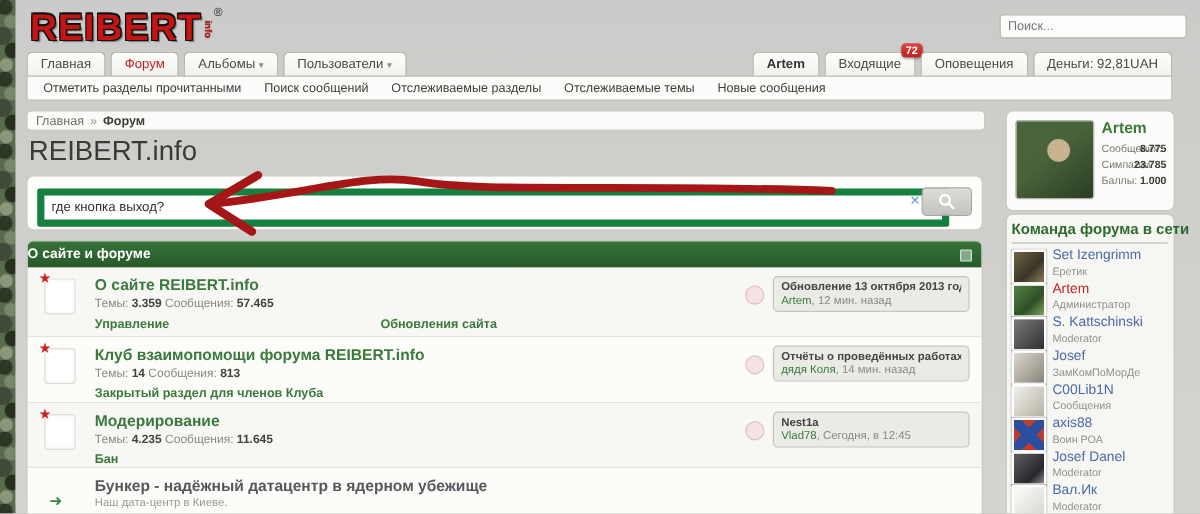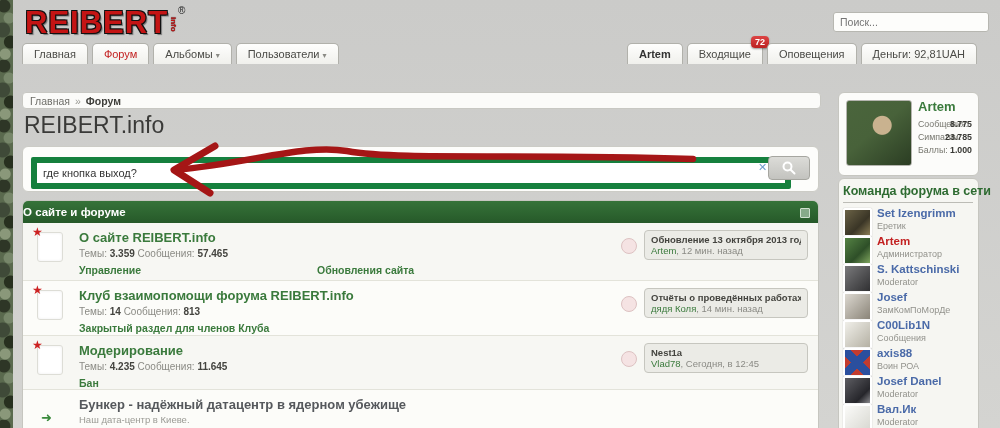--- a/index.html
+++ b/index.html
@@ -98,21 +98,21 @@
   .user-name{position:absolute;left:79px;top:6px;font-size:13px;font-weight:bold;color:#3a7a3c;cursor:pointer;}
   .u-stat{position:absolute;left:79px;width:53px;font-size:8.8px;color:#77776f;}
   .u-stat b{position:absolute;right:-1px;color:#383834;}
   .team-card{position:absolute;left:838px;top:178px;width:139px;height:250px;background:#f6f6f2;
     border:1px solid #c6c6c0;border-radius:6px 6px 0 0;}
   .team-title{position:absolute;left:4px;top:5px;font-size:12.5px;font-weight:bold;color:#2e6b31;white-space:nowrap;}
   .team-hr{position:absolute;left:4px;top:23px;width:130px;border-bottom:1px solid #bcbcb6;}
   .member{position:absolute;left:4px;width:132px;height:27px;}
   .m-av{position:absolute;left:0;top:1px;width:25px;height:25px;border:2px solid #fff;border-radius:2px;
     box-shadow:0 0 1px #999;}
-  .m-name{position:absolute;left:34px;top:0;font-size:11.5px;font-weight:bold;color:#4a6aa8;cursor:pointer;white-space:nowrap;}
+  .m-name{position:absolute;left:34px;top:0;font-size:11.5px;font-weight:normal;color:#4a6aa8;cursor:pointer;white-space:nowrap;}
   .m-name.red{color:#c32222;}
   .m-role{position:absolute;left:34px;top:14px;font-size:9px;color:#92928c;white-space:nowrap;}
   .av0{background:linear-gradient(135deg,#6b6246,#3a3526 60%,#8a7d55);}
   .av1{background:linear-gradient(135deg,#558344,#2e4f28 60%,#7fa55e);}
   .av2{background:linear-gradient(135deg,#7a7a7c,#303032);}
   .av3{background:linear-gradient(135deg,#dcd8d0,#8a8478);}
   .av4{background:linear-gradient(135deg,#f0efe9,#b5b1a4);}
   .av5{background:linear-gradient(45deg,transparent 38%,#2b4f9e 38% 62%,transparent 62%),
        linear-gradient(-45deg,transparent 38%,#2b4f9e 38% 62%,transparent 62%),#c23b2e;}
   .av6{background:linear-gradient(135deg,#5e5e63,#26262b 70%,#8a8a8e);}
@@ -136,20 +136,27 @@
     <div class="tab"><span>Альбомы</span><span class="caret">▾</span></div>
     <div class="tab"><span>Пользователи</span><span class="caret">▾</span></div>
   </div>
   <div class="tabs tabs-right">
     <div class="tab tab-user">Artem</div>
     <div class="tab"><span>Входящие</span>
       <span class="badge">72</span></div>
     <div class="tab">Оповещения</div>
     <div class="tab">Деньги: 92,81UAH</div>
   </div>
+  <div class="subnav">
+    <a>Отметить разделы прочитанными</a>
+    <a>Поиск сообщений</a>
+    <a>Отслеживаемые разделы</a>
+    <a>Отслеживаемые темы</a>
+    <a>Новые сообщения</a>
+  </div>
 
   <div class="breadcrumb">
     <span class="bc-home">Главная</span>
     <span class="bc-sep">»</span>
     <span class="bc-cur">Форум</span>
   </div>
   <h1 class="page-title">REIBERT.info</h1>
 
   <div class="search-card">
     <input class="search-input" value="где кнопка выход?" style="">

